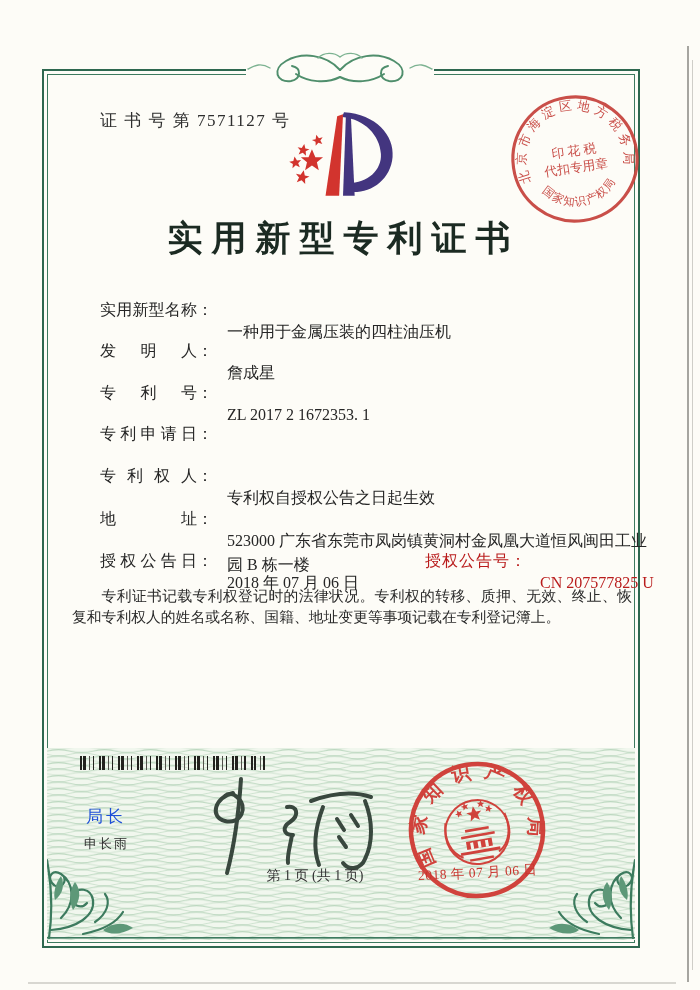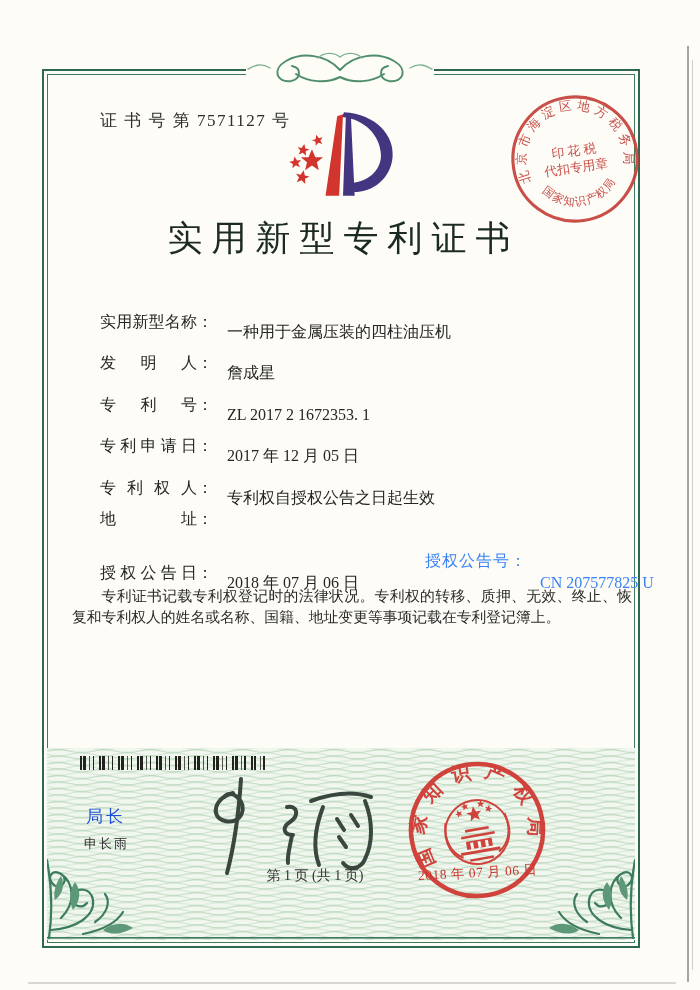--- a/index.html
+++ b/index.html
@@ -16,28 +16,28 @@
 
   .ornament{position:absolute;left:230px;top:44px;width:220px;height:50px;}
 
   .certno{position:absolute;left:100px;top:109px;font-size:17px;letter-spacing:1.5px;color:#2e2e2e;}
 
   .logo{position:absolute;left:276px;top:105px;width:136px;height:100px;}
 
   .stamp{position:absolute;left:506px;top:90px;width:138px;height:138px;transform:rotate(-8deg);opacity:.92;}
 
   .title{position:absolute;left:42px;top:215px;width:594px;text-align:center;
-         font-size:35px;font-weight:normal;letter-spacing:9px;text-indent:9px;color:#1b2a22;}
-
-  .row{position:absolute;left:100px;display:flex;align-items:center;font-size:16px;color:#262626;}
+         font-size:35px;font-weight:bold;letter-spacing:9px;text-indent:9px;color:#1b2a22;}
+
+  .row{position:absolute;left:100px;display:flex;align-items:flex-start;font-size:16px;color:#262626;}
   .flabel{display:inline-block;width:97px;text-align:justify;text-align-last:justify;white-space:nowrap;}
   .fcolon{display:inline-block;}
   .fvalue{display:inline-block;margin-left:14px;line-height:24px;margin-top:20px;}
   .addr .fvalue{width:420px;}
-  .grant2{position:absolute;left:425px;top:551px;display:flex;font-size:16px;color:#3b82f6;}
+  .grant2{position:absolute;left:425px;top:551px;display:flex;font-size:16px;color:#b91c1c;}
   .grant2 .flabel2{letter-spacing:1px;}
 
   .paras{position:absolute;left:72px;top:586px;width:560px;}
   .paras p{margin:0;text-indent:2em;font-size:14.8px;line-height:20.6px;text-align:justify;color:#2a2a2a;}
 
   
   .band{position:absolute;left:47px;top:748px;width:588px;height:192px;overflow:hidden;}
   .flourish{position:absolute;bottom:0;width:130px;height:110px;}
   .flourish.left{left:-4px;}
   .flourish.right{right:-4px;transform:scaleX(-1);}
@@ -136,30 +136,30 @@
     <span class="fvalue">詹成星</span>
   </div>
   <div class="row" style="top:383px">
     <span class="flabel">专利号</span>
       <span class="fcolon">：</span>
     <span class="fvalue">ZL 2017 2 1672353. 1</span>
   </div>
   <div class="row" style="top:424px">
     <span class="flabel">专利申请日</span>
       <span class="fcolon">：</span>
-    <span class="fvalue">2017 年 12 月 05 日</span>
   </div>
   <div class="row" style="top:466px">
     <span class="flabel">专利权人</span>
       <span class="fcolon">：</span>
     <span class="fvalue">专利权自授权公告之日起生效</span>
   </div>
   <div class="row addr" style="top:509px">
     <span class="flabel">地址</span>
       <span class="fcolon">：</span>
+    <span class="fvalue">523000 广东省东莞市凤岗镇黄洞村金凤凰大道恒风闽田工业园 B 栋一楼</span>
   </div>
   <div class="row" style="top:551px">
     <span class="flabel">授权公告日</span>
       <span class="fcolon">：</span>
     <span class="fvalue">2018 年 07 月 06 日</span>
   </div>
   <div class="grant2">
     <span class="flabel2">授权公告号</span>
       <span>：</span>
     <span class="fvalue">CN 207577825 U</span>

